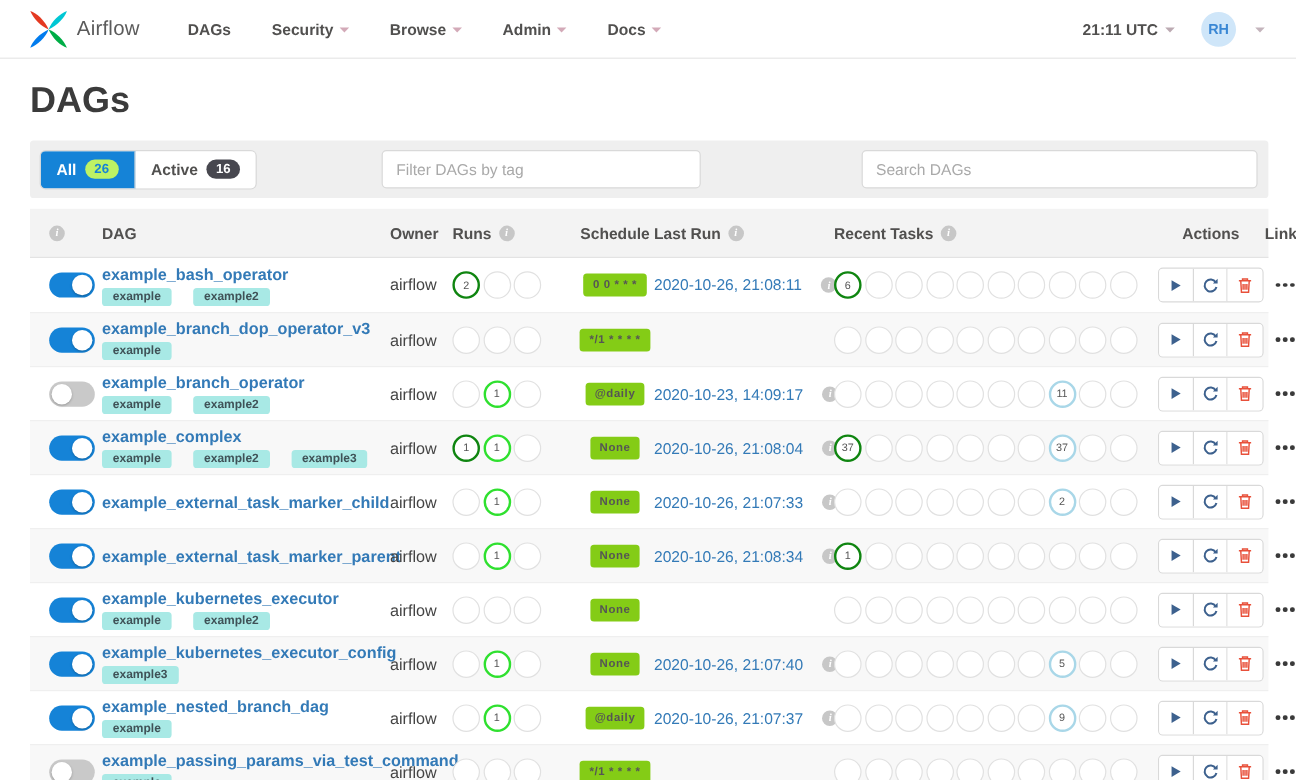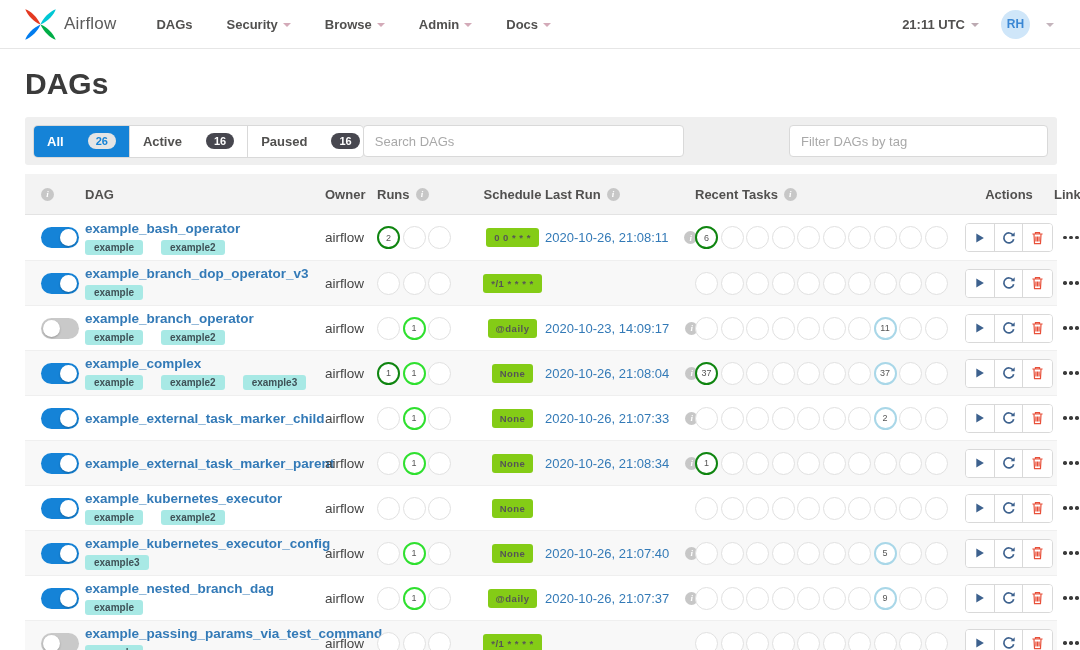--- a/index.html
+++ b/index.html
@@ -23,28 +23,28 @@
     font-size:12px; font-weight:700; display:flex; align-items:center; justify-content:center; }
 
   
   .page { padding:18px 23px 0 25px; }
   .page-title { font-size:30px; font-weight:700; color:#3b3b3b; margin-bottom:16px; }
 
   
   .filter-bar { background:#efefef; border-radius:3px; height:48px; display:flex;
     align-items:center; padding:0 9px; }
   .tab-group { display:flex; border-radius:4px; overflow:hidden; box-shadow:0 0 0 1px #d9d9d9; }
-  .tab { display:flex; align-items:center; gap:24px; background:#fff; border:none;
+  .tab { display:flex; align-items:center; gap:7px; background:#fff; border:none;
     border-right:1px solid #d9d9d9; padding:0 13px; height:31px; font-size:13px; font-weight:700;
     color:#51504f; cursor:pointer; font-family:inherit; }
   .tab:last-child { border-right:none; }
   .tab .count { background:#47474f; color:#fff; border-radius:10px; padding:2px 8px;
     font-size:11px; font-weight:700; }
   .tab.active { background:var(--accent-blue); color:#fff; }
-  .tab.active .count { background:#e5e5e5; color:var(--accent-blue); }
+  .tab.active .count { background:#bef264; color:var(--accent-blue); }
   .filter-input { height:32px; border:1px solid #d9d9d9; border-radius:4px; padding:0 11px;
     font-size:13px; color:#555; font-family:inherit; background:#fff; }
   .filter-input::placeholder { color:#a9a9a9; }
   .tag-input { width:266px; margin-left:105px; }
   .search-input { width:330px; margin-left:auto; }
 
   
   .grid { display:grid;
     grid-template-columns:30px 254px 52px 103px 65px 150px 270px 88px 36px;
     align-items:center; padding:0 16px 0 16px; }
@@ -160,27 +160,23 @@
   <div class="filter-bar">
     <div class="tab-group">
       <button class="tab active">
         <span>All</span>
         <span class="count">26</span>
       </button>
       <button class="tab">
         <span>Active</span>
         <span class="count">16</span>
       </button>
-      <button class="tab">
-        <span>Paused</span>
-        <span class="count">16</span>
-      </button>
-    </div>
+    </div>
+    <input class="filter-input tag-input" placeholder="Filter DAGs by tag" style="">
     <input class="filter-input search-input" placeholder="Search DAGs" style="">
-    <input class="filter-input tag-input" placeholder="Filter DAGs by tag" style="">
   </div>
 
   <div class="grid thead">
     <div class="th">
         <span class="info-icon">i</span>
       </div>
     <div class="th" style="padding-left:14px">
         <span>DAG</span>
       </div>
     <div class="th">

